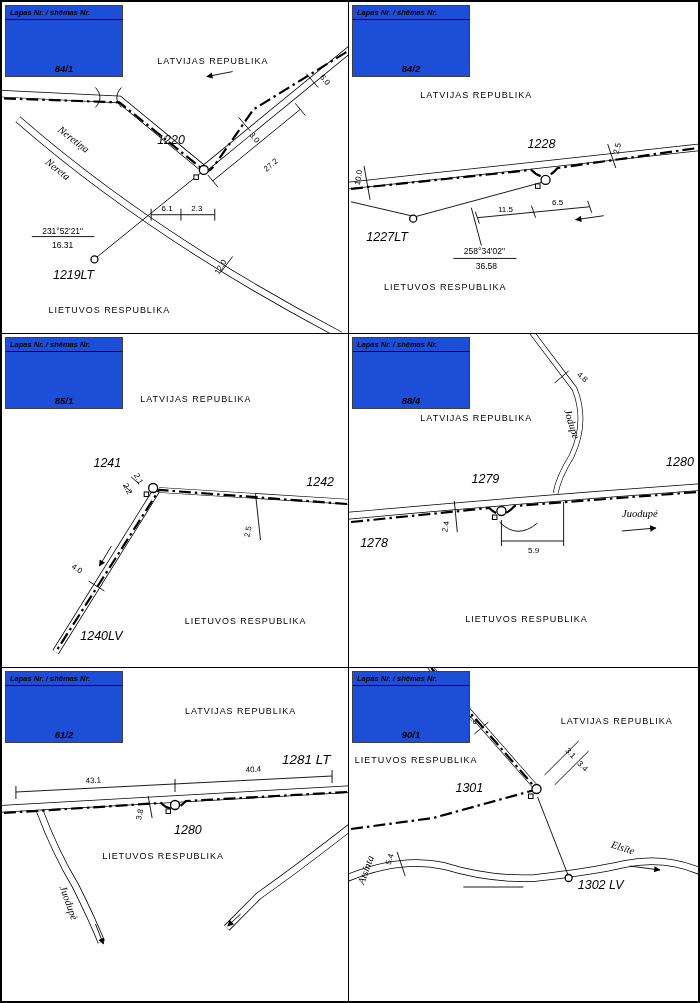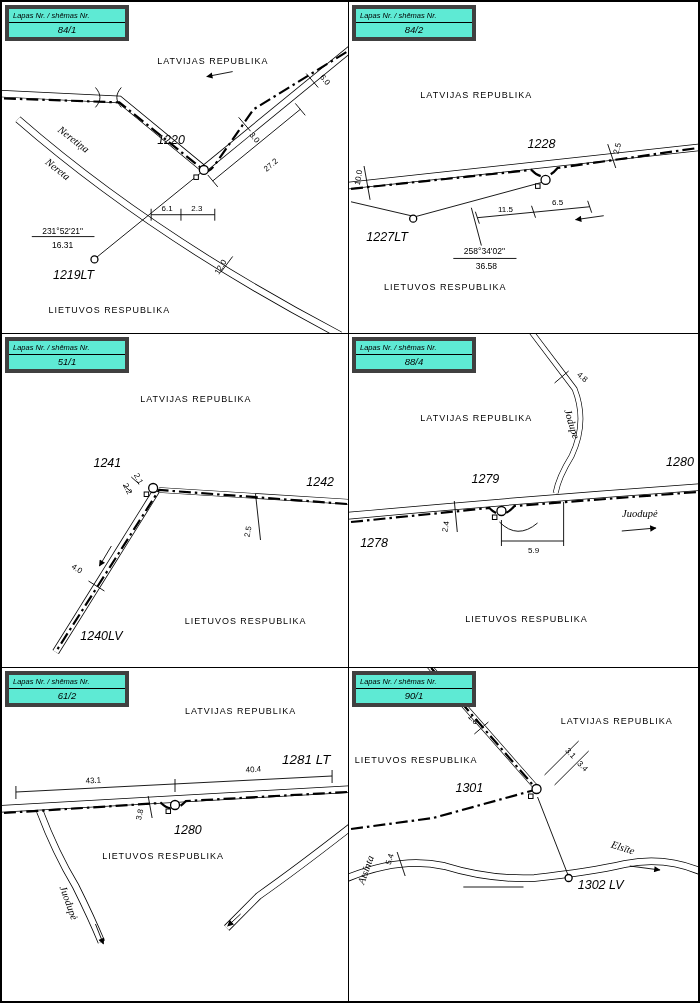--- a/index.html
+++ b/index.html
@@ -9,23 +9,23 @@
     font-family:"Liberation Sans",sans-serif;color:#000;overflow:hidden;
   }
   .panel{position:absolute;box-sizing:border-box;background:#fff;}
   #p1{left:0;top:0;width:346px;height:331px;}
   #p2{left:346px;top:0;width:350px;height:331px;border-left:1.5px solid #000;}
   #p3{left:0;top:331px;width:346px;height:334px;border-top:1.5px solid #000;}
   #p4{left:346px;top:331px;width:350px;height:334px;border-left:1.5px solid #000;border-top:1.5px solid #000;}
   #p5{left:0;top:665px;width:346px;height:334px;border-top:1.5px solid #000;}
   #p6{left:346px;top:665px;width:350px;height:334px;border-left:1.5px solid #000;border-top:1.5px solid #000;}
   .panel svg{position:absolute;left:0;top:0;width:100%;height:100%;}
-  .titlebox{position:absolute;top:3px;left:3px;width:116px;border:4px solid #404040;background:#5eead4;z-index:2;}
+  .titlebox{position:absolute;top:3px;left:3px;width:116px;border:1px solid #404040;background:#1d4ed8;z-index:2;font-weight:bold;}
   .tb-label{font-size:7.5px;font-style:italic;padding:2px 3px 2px 4px;border-bottom:1px solid #000;white-space:nowrap;}
-  .tb-num{font-size:9.5px;font-style:italic;text-align:center;padding:1px 0 2px;}
+  .tb-num{font-size:9.5px;font-style:italic;text-align:center;padding:1px 0 2px;margin-top:42px;}
   
   .rc{stroke:#000;stroke-width:7.5;fill:none;}
   .rw{stroke:#fff;stroke-width:6;fill:none;}
   .rc2{stroke:#000;stroke-width:5.6;fill:none;}
   .rw2{stroke:#fff;stroke-width:4.3;fill:none;}
   .bd{stroke:#000;stroke-width:2.2;fill:none;stroke-dasharray:12 4 2.5 4;}
   .tl{stroke:#000;stroke-width:0.9;fill:none;}
   .mc{fill:#fff;stroke:#000;stroke-width:1.3;}
   .sq{fill:#fff;stroke:#000;stroke-width:1;}
   
@@ -176,21 +176,21 @@
       <text class="mk" text-anchor="middle" x="106" y="133">1241</text>
       <text class="mk" text-anchor="middle" x="320" y="152">1242</text>
       <text class="mk" text-anchor="middle" x="100" y="306">1240LV</text>
       <text class="dim" text-anchor="middle" transform="translate(124,156) rotate(62)">2.2</text>
       <text class="dim" text-anchor="middle" transform="translate(135,146) rotate(62)">2.1</text>
       <text class="dim" text-anchor="middle" transform="translate(250,198) rotate(-80)">2.5</text>
       <text class="dim" text-anchor="middle" transform="translate(74,237) rotate(32)">4.0</text>
     </svg>
     <div class="titlebox">
       <div class="tb-label">Lapas Nr. / shēmas Nr.</div>
-      <div class="tb-num">51/1</div>
+      <div class="tb-num">85/1</div>
     </div>
   </section>
 
   <section class="panel" id="p4">
     <svg viewBox="0 0 348 333" preserveAspectRatio="none">
       <defs>
           <marker id="a4" viewBox="0 0 10 10" refX="9" refY="5" markerWidth="9" markerHeight="7" orient="auto">
             <path d="M0,0 L10,5 L0,10 z" fill="#000"></path>
           </marker>
         </defs>

